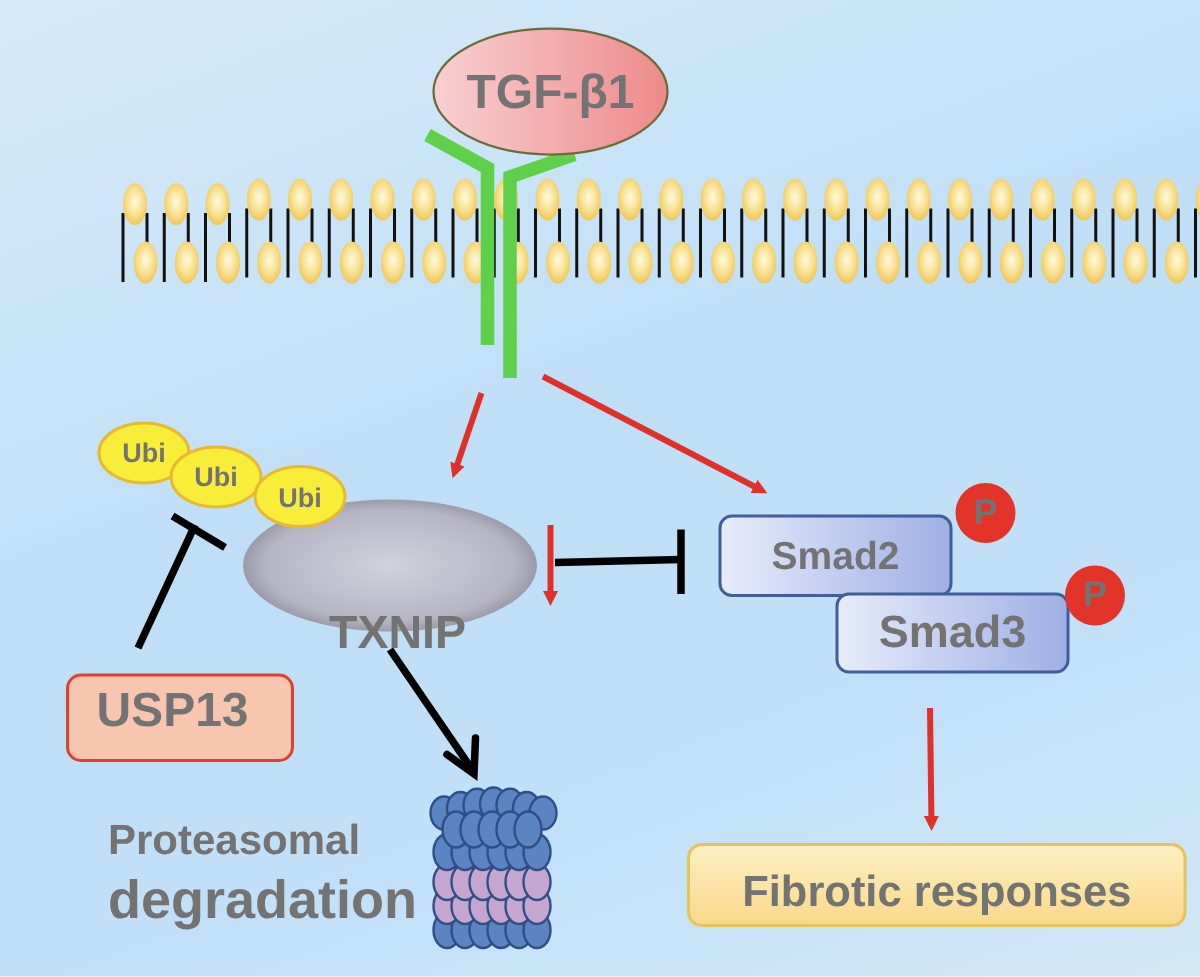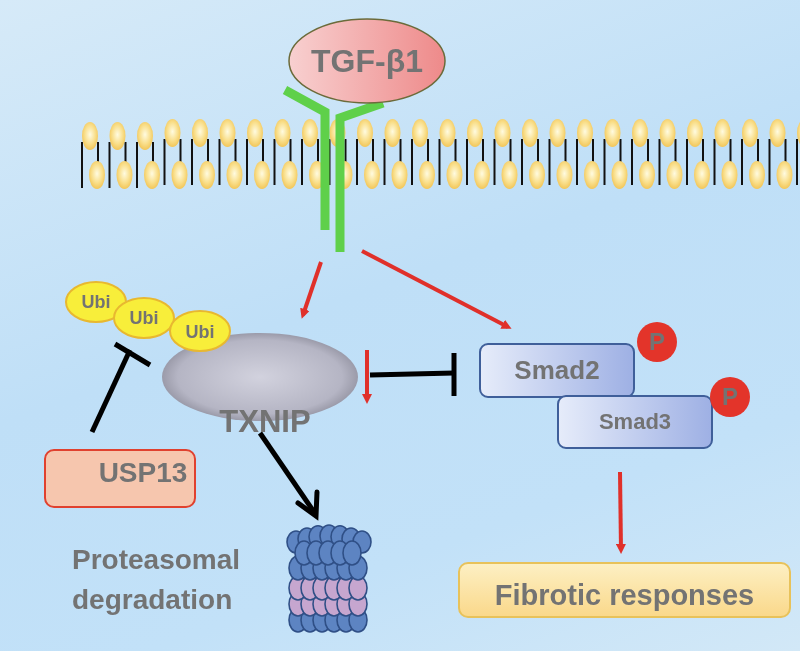--- a/index.html
+++ b/index.html
@@ -238,20 +238,20 @@
   <line x1="620" y1="472" x2="621" y2="550" stroke="#e0302a" stroke-width="4" marker-end="url(#redHead)"></line>
 
   <rect x="459" y="563" width="331" height="54" rx="9" fill="url(#fibGrad)" stroke="#e8c25a" stroke-width="2"></rect>
 </svg>
 
 <div class="lbl" style="left:289px;top:38px;width:156px;height:46px;font-size:32px;">TGF-β1</div>
 <div class="lbl" style="left:180px;top:352px;width:170px;height:44px;font-size:31px;margin-top:48px;">TXNIP</div>
 <div class="lbl" style="left:66px;top:290px;width:60px;height:24px;font-size:18px;">Ubi</div>
 <div class="lbl" style="left:114px;top:306px;width:60px;height:24px;font-size:18px;">Ubi</div>
 <div class="lbl" style="left:170px;top:320px;width:60px;height:24px;font-size:18px;">Ubi</div>
-<div class="lbl" style="left:45px;top:452px;width:140px;height:42px;font-size:28px;margin-left:28px;">USP13</div>
+<div class="lbl" style="left:45px;top:452px;width:140px;height:42px;font-size:32px;">USP13</div>
 <div class="lbl" style="left:480px;top:344px;width:154px;height:53px;font-size:26px;">Smad2</div>
-<div class="lbl" style="left:558px;top:396px;width:154px;height:52px;font-size:22px;">Smad3</div>
+<div class="lbl" style="left:558px;top:396px;width:154px;height:52px;font-size:30px;">Smad3</div>
 <div class="lbl" style="left:637px;top:322px;width:40px;height:40px;font-size:24px;">P</div>
 <div class="lbl" style="left:710px;top:377px;width:40px;height:40px;font-size:24px;">P</div>
 <div class="lbl" style="left:72px;top:542px;width:208px;height:36px;font-size:28px;justify-content:flex-start;">Proteasomal</div>
-<div class="lbl" style="left:72px;top:582px;width:208px;height:36px;font-size:28px;justify-content:flex-start;">degradation</div>
+<div class="lbl" style="left:72px;top:582px;width:208px;height:36px;font-size:36px;justify-content:flex-start;">degradation</div>
 <div class="lbl" style="left:459px;top:563px;width:331px;height:64px;font-size:29px;">Fibrotic responses</div>
 
 </body></html>

